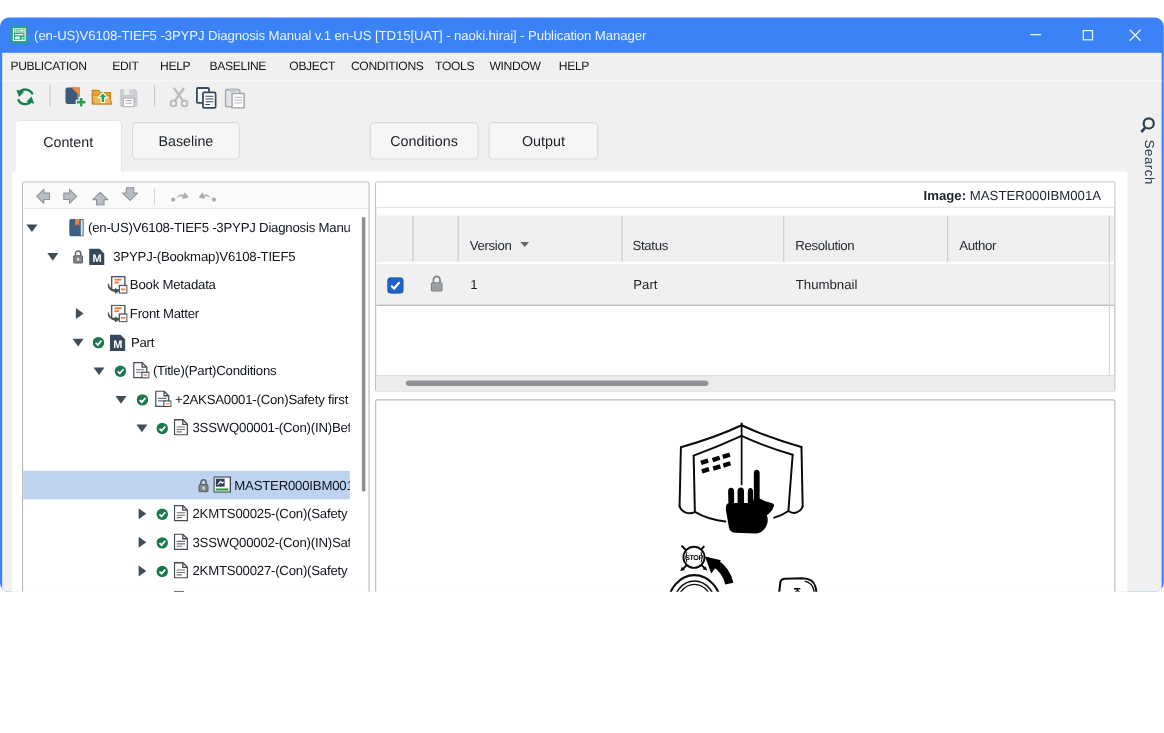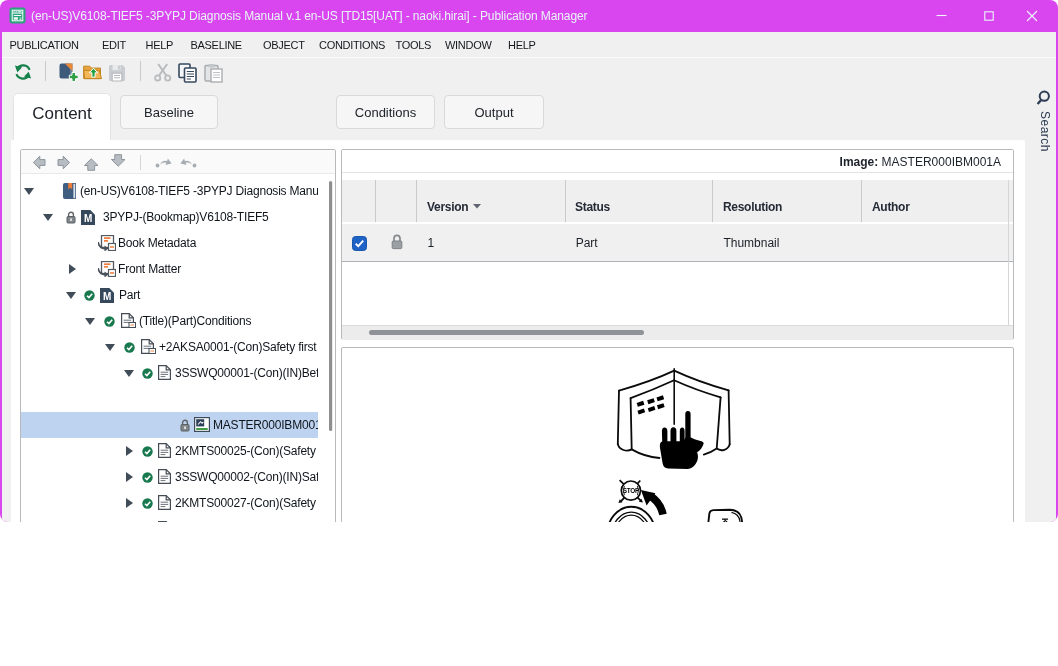--- a/index.html
+++ b/index.html
@@ -1,43 +1,43 @@
 <!DOCTYPE html>
 <html><head>
 <meta charset="utf-8">
 <style>
   * { margin:0; padding:0; box-sizing:border-box; }
   html,body { width:1058px; height:666px; background:#fff; font-family:"Liberation Sans", sans-serif; }
-  #win { position:absolute; left:0; top:0; width:1058px; height:522px; background:#d946ef; border-radius:8px; overflow:hidden; }
+  #win { position:absolute; left:0; top:16px; width:1058px; height:522px; background:#3b82f6; border-radius:8px; overflow:hidden; }
   .abs { position:absolute; }
   #client { position:absolute; left:2px; top:32px; width:1054px; height:631px; background:#f0f0f0; }
   
   #titlebar { position:absolute; left:0; top:0; width:1058px; height:32px; }
   #title-text { position:absolute; left:31px; top:0; height:32px; line-height:33px; font-size:12px; color:#eaf4f8; letter-spacing:-0.1px; white-space:nowrap; }
   
   .menuitem { position:absolute; top:32px; height:26px; line-height:27px; font-size:11px; color:#15181d; letter-spacing:-0.3px; white-space:nowrap; }
   
   .tab { position:absolute; top:95px; height:34px; background:#f6f6f6; border:1px solid #d9d9d9; border-radius:4px; font-size:13px; color:#20242b; text-align:center; line-height:33px; }
-  #tab-active { position:absolute; left:13px; top:93px; width:98px; height:48px; background:#fff; border:1px solid #e4e4e4; border-bottom:none; border-radius:5px 5px 0 0; font-size:17px; color:#20242b; text-align:center; line-height:40px; }
+  #tab-active { position:absolute; left:13px; top:93px; width:98px; height:48px; background:#fff; border:1px solid #e4e4e4; border-bottom:none; border-radius:5px 5px 0 0; font-size:13px; color:#20242b; text-align:center; line-height:40px; }
   #pane { position:absolute; left:11px; top:140px; width:1014px; height:469px; background:#fff; border-radius:2px 2px 8px 8px; }
   
   #lpanel { position:absolute; left:20px; top:149px; width:316px; height:452px; background:#fff; border:1px solid #b6babd; border-radius:2px; overflow:hidden; }
   #ltoolbar { position:absolute; left:0; top:0; width:314px; height:24px; background:#fafafa; border-bottom:1px solid #e9e9e9; }
   #tree { position:absolute; left:0; top:25px; width:306px; height:414px; overflow:hidden; }
   .trow { position:absolute; left:0; width:306px; height:26px; }
   .tsel { background:#bdd3ef; }
   .ttext { position:absolute; top:0; height:26px; line-height:26px; font-size:12px; color:#10151c; white-space:nowrap; overflow:hidden; letter-spacing:-0.2px; }
   .tri-d { position:absolute; width:0; height:0; border-left:5.5px solid transparent; border-right:5.5px solid transparent; border-top:7px solid #414c59; }
   .tri-r { position:absolute; width:0; height:0; border-top:5.5px solid transparent; border-bottom:5.5px solid transparent; border-left:7px solid #414c59; }
   
   #rpanel { position:absolute; left:341px; top:149px; width:673px; height:191px; background:#fff; border:1px solid #b6babd; border-radius:2px; }
   #imgbar { position:absolute; left:0; top:0; width:671px; height:23px; background:#fff; border-bottom:1px solid #e3e3e3; font-size:12px; color:#1c222b; }
   #thead { position:absolute; left:0; top:30px; width:671px; height:42px; background:#efefef; }
   .hsep { position:absolute; top:0; width:1px; height:42px; background:#c9c9c9; }
-  .hcell { position:absolute; top:20px; font-size:12px; font-weight:bold; color:#252b36; letter-spacing:-0.3px; }
+  .hcell { position:absolute; top:20px; font-size:12px; font-weight:normal; color:#252b36; letter-spacing:-0.3px; }
   #trow1 { position:absolute; left:0; top:74px; width:671px; height:38px; background:#f0f0f0; border-bottom:1px solid #aeb2b6; }
   .tcell { position:absolute; top:0; height:38px; line-height:38px; font-size:12px; color:#1b2026; }
   #ipanel { position:absolute; left:341px; top:347px; width:673px; height:253px; background:#fff; border:1px solid #b6babd; border-radius:2px; }
   
   #status { position:absolute; left:2px; top:620px; width:1054px; height:43px; background:#fdfdfd; border-top:1px solid #d0d3d6; }
   
   #search-label { position:absolute; left:1036px; top:111px; width:16px; font-size:12px; color:#2c3a50; writing-mode:vertical-rl; letter-spacing:0.5px; }
 </style>
 </head>
 <body>

